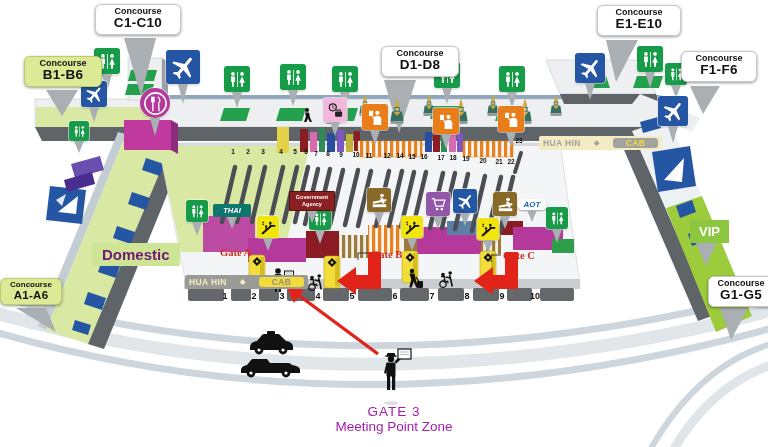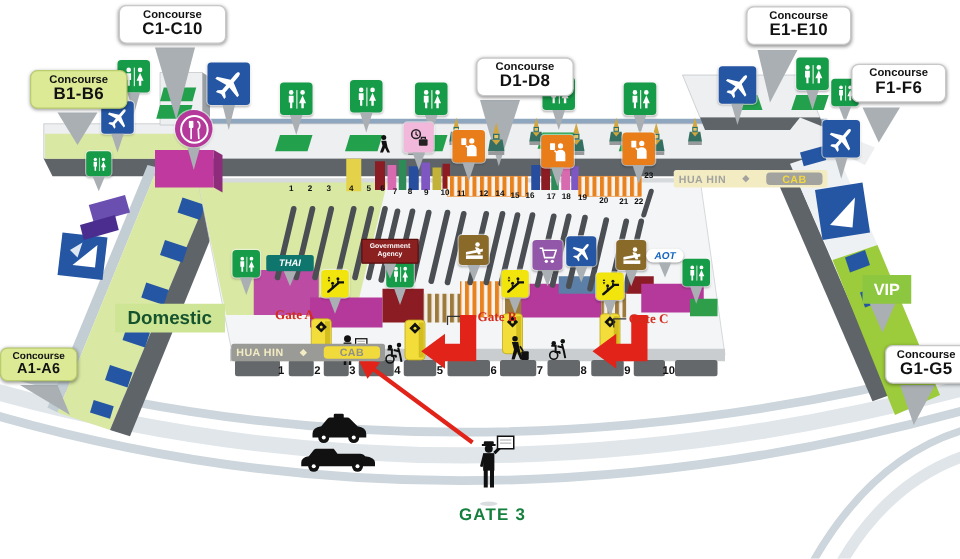--- a/index.html
+++ b/index.html
@@ -5,21 +5,21 @@
   html,body{margin:0;padding:0;background:#fff;font-family:"Liberation Sans",sans-serif;}
   #stage{position:relative;width:768px;height:447px;background:#fff;overflow:hidden;}
   #stage svg.base{position:absolute;left:0;top:0;}
   .balloon{position:absolute;background:#fff;border:1px solid #c8c8c8;border-radius:6px;
     padding:2px 6px 3px;text-align:center;line-height:1.05;box-shadow:0 1px 3px rgba(0,0,0,.4);z-index:30;}
   .balloon .l1{font-size:9px;font-weight:bold;color:#111;}
   .balloon .l2{font-size:13.5px;font-weight:bold;color:#111;letter-spacing:.3px;}
   .balloon.green{background:#dcea96;border-color:#b9cc6e;}
   .balloon.sm .l1{font-size:8px;}
   .balloon.sm .l2{font-size:11.5px;}
-  .zone{position:absolute;font-weight:bold;color:#14532d;z-index:25;}
+  .zone{position:absolute;font-weight:bold;color:#701a75;z-index:25;}
   #domestic{background:#cfe596;font-size:15px;padding:3px 10px;}
   #international{background:#fff;border:1.5px solid #222;font-size:12px;padding:3px 8px;}
   #vip{background:#8dc63f;color:#fff;font-size:13px;padding:4px 9px;z-index:26;}
   .gate{position:absolute;color:#d42b1e;font-family:"Liberation Serif",serif;font-weight:bold;
     font-size:10.5px;z-index:28;}
   .huahin{position:absolute;display:flex;align-items:center;gap:13px;padding:2px 4px;border-radius:2px;
     font-weight:bold;font-size:8.5px;letter-spacing:.4px;z-index:28;white-space:nowrap;}
   .huahin .cab{border-radius:3px;padding:0 13px;font-size:8.5px;}
   .huahin.light{background:#f3ecc3;color:#a2a29e;}
   .huahin.light .cab{background:#a2a29e;color:#f5d83c;}
@@ -37,21 +37,21 @@
     border-right:5px solid transparent;border-top:12px solid #a9afb3;}
   #gov-agency .bx{background:#8b2020;border:1px solid #5a0f0f;color:#fff;font-weight:bold;
     font-size:5.5px;line-height:1.25;padding:2px 3px;border-radius:1px;}
   #thai-badge .bx{background:#0f766e;color:#fff;font-weight:bold;font-style:italic;font-size:7.5px;
     padding:2px 5px;border-radius:2px;}
   #aot-badge .bx{background:#fff;color:#1565c0;font-weight:bold;font-style:italic;font-size:8px;
     padding:1px 5px;border-radius:7px;box-shadow:0 1px 2px rgba(0,0,0,.35);}
   .num{position:absolute;font-weight:bold;color:#111;text-align:center;z-index:18;}
   .checknum{font-size:6.5px;width:12px;}
   .doornum{font-size:9px;width:14px;z-index:24;}
-  #gate3-caption{position:absolute;left:296px;top:404px;width:196px;text-align:center;color:#15803d;z-index:30;font-weight:bold;}
+  #gate3-caption{position:absolute;left:296px;top:404px;width:196px;text-align:center;color:#a21caf;z-index:30;}
   #gate3-caption .g1{font-size:13.5px;letter-spacing:1px;}
   #gate3-caption .g2{font-size:13.5px;}
 </style>
 </head>
 <body>
 
 <div id="stage">
 
 <svg class="base" width="768" height="447" viewBox="0 0 768 447">
   <defs>
@@ -435,41 +435,42 @@
       <span class="dot">◆</span>
       <span class="cab">CAB</span>
 </div>
 <div class="huahin dark" style="left:185px;top:275px;">
   <span>HUA HIN</span>
       <span class="dot">◆</span>
       <span class="cab">CAB</span>
 </div>
 
 <div class="gate" style="left:220px;top:247px;">Gate A</div>
-<div class="gate" style="left:382px;top:249px;">Gate B</div>
+<div class="gate" style="left:371px;top:249px;">Gate B</div>
 <div class="gate" style="left:503px;top:250px;">Gate C</div>
 
 <div id="gov-agency" class="minibadge" style="left:289px;top:191px;width:46px;">
   <div class="bx">
     <div>Government</div>
     <div>Agency</div>
   </div>
   <div class="funnel"></div>
 </div>
 <div id="thai-badge" class="minibadge" style="left:213px;top:204px;width:38px;">
   <div class="bx">THAI</div>
   <div class="funnel"></div>
 </div>
 <div id="aot-badge" class="minibadge" style="left:517px;top:199px;width:30px;">
   <div class="bx">AOT</div>
   <div class="funnel"></div>
 </div>
 
 <div id="gate3-caption">
   <div class="g1">GATE 3</div>
+  <div class="g2">Meeting Point Zone</div>
 </div>
 
 <div id="pins">
       <div class="pin" style="left: 94px; top: 48px; width: 26px;">
         <div class="pbox" style="width:26px;height:26px;background:#169b48">
           <svg viewBox="0 0 24 24" width="21" height="21">
             <rect x="11.45" y="3.5" width="1.1" height="17" fill="#fff" opacity=".85"></rect>
             <circle cx="6.8" cy="5.6" r="2.1" fill="#fff"></circle>
             <path d="M4.6 8.6 h4.4 v6.2 h-1.2 v5.4 h-2 v-5.4 h-1.2 z" fill="#fff"></path>
             <circle cx="17.2" cy="5.6" r="2.1" fill="#fff"></circle>

